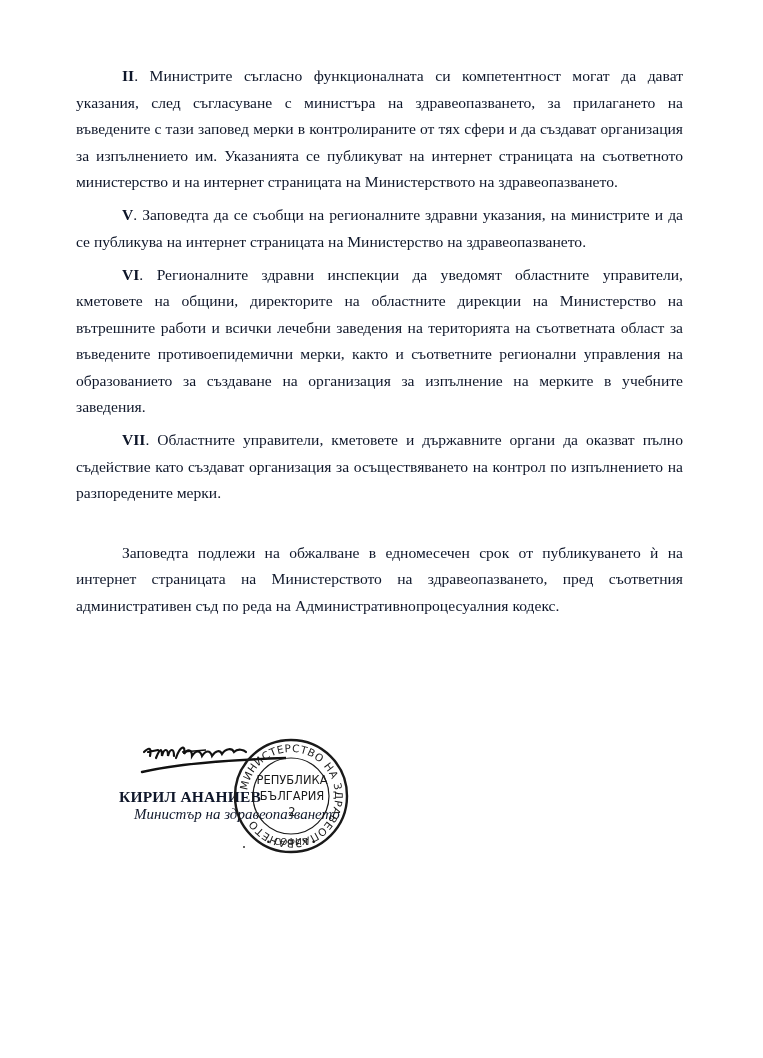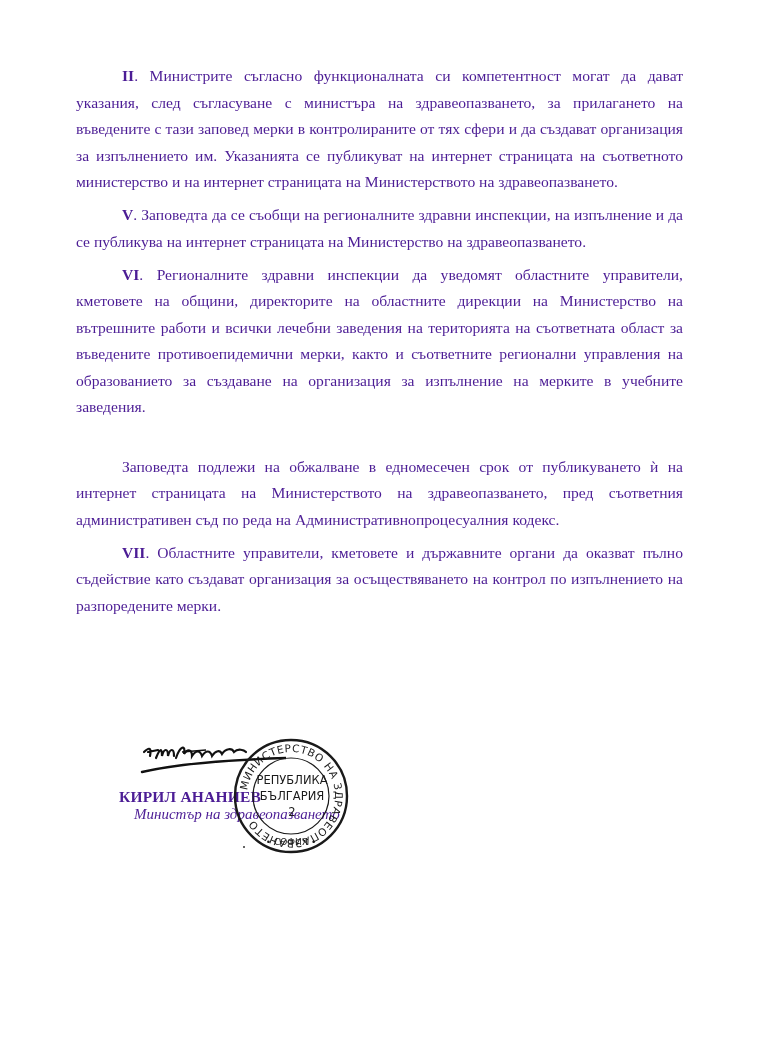--- a/index.html
+++ b/index.html
@@ -1,19 +1,19 @@
 <!DOCTYPE html>
 <html><head>
 <meta charset="utf-8">
 <style>
   html, body { margin: 0; padding: 0; background: #ffffff; }
   body { width: 763px; height: 1058px; position: relative; overflow: hidden; }
   .page {
     position: absolute; left: 0; top: 0; width: 763px; height: 1058px;
-    background: #ffffff; color: #4c1d95;
+    background: #ffffff; color: #0f172a;
     font-family: "Liberation Serif", "DejaVu Serif", serif;
   }
   .body-text {
     position: absolute; left: 76px; width: 607px; top: 63px;
     font-size: 15.6px; line-height: 26.5px;
   }
   .para { margin: 0 0 6.5px 0; text-indent: 46px; text-align: justify; }
   .para .num { font-weight: bold; }
   .para.gap-before { margin-top: 33px; }
   .sig-block { position: absolute; left: 0; top: 0; width: 763px; height: 1058px; }
@@ -22,24 +22,24 @@
   .title { position: absolute; left: 134px; top: 806px; font-style: italic; font-size: 15px; }
   .stamp { position: absolute; left: 232px; top: 737px; width: 118px; height: 118px; }
   .dot { position: absolute; left: 243px; top: 846px; width: 2px; height: 2px; background: #333; border-radius: 1px; }
 </style>
 </head>
 <body>
 
 <div class="page">
   <div class="body-text">
     <p class="para"><span class="num">II</span><span>. Министрите съгласно функционалната си компетентност могат да дават указания, след съгласуване с министъра на здравеопазването, за прилагането на въведените с тази заповед мерки в контролираните от тях сфери и да създават организация за изпълнението им. Указанията се публикуват на интернет страницата на съответното министерство и на интернет страницата на Министерството на здравеопазването.</span></p>
-    <p class="para"><span class="num">V</span><span>. Заповедта да се съобщи на регионалните здравни инспекции, на изпълнение и да се публикува на интернет страницата на Министерство на здравеопазването.</span></p>
+    <p class="para"><span class="num">V</span><span>. Заповедта да се съобщи на регионалните здравни указания, на министрите и да се публикува на интернет страницата на Министерство на здравеопазването.</span></p>
     <p class="para"><span class="num">VI</span><span>. Регионалните здравни инспекции да уведомят областните управители, кметовете на общини, директорите на областните дирекции на Министерство на вътрешните работи и всички лечебни заведения на територията на съответната област за въведените противоепидемични мерки, както и съответните регионални управления на образованието за създаване на организация за изпълнение на мерките в учебните заведения.</span></p>
+    <p class="para"><span class="num">VII</span><span>. Областните управители, кметовете и държавните органи да оказват пълно съдействие като създават организация за осъществяването на контрол по изпълнението на разпоредените мерки.</span></p>
     <p class="para gap-before">Заповедта подлежи на обжалване в едномесечен срок от публикуването ѝ на интернет страницата на Министерството на здравеопазването, пред съответния административен съд по реда на Административнопроцесуалния кодекс.</p>
-    <p class="para"><span class="num">VII</span><span>. Областните управители, кметовете и държавните органи да оказват пълно съдействие като създават организация за осъществяването на контрол по изпълнението на разпоредените мерки.</span></p>
   </div>
 
   <div class="sig-block">
     <svg class="signature" viewBox="0 0 150 60">
       <path d="M8 14 C12 10 16 8 14 18 M12 14 L22 12 M20 20 C24 10 26 10 26 18 C28 10 32 10 32 18 C34 10 38 10 38 18 M40 20 C44 8 50 6 48 16 C52 10 56 12 56 18 C60 12 64 12 66 18 C70 12 74 12 76 18 C80 12 84 12 86 16 C90 10 96 10 98 14 C102 10 108 12 110 14" fill="none" stroke="#111" stroke-width="2.2" stroke-linecap="round"></path>
       <path d="M6 34 C40 26 90 22 150 20" fill="none" stroke="#111" stroke-width="2.4" stroke-linecap="round"></path>
       <path d="M46 14 L70 12" fill="none" stroke="#111" stroke-width="1.6"></path>
     </svg>
     <div class="name">КИРИЛ АНАНИЕВ</div>
     <div class="title">Министър на здравеопазването</div>

